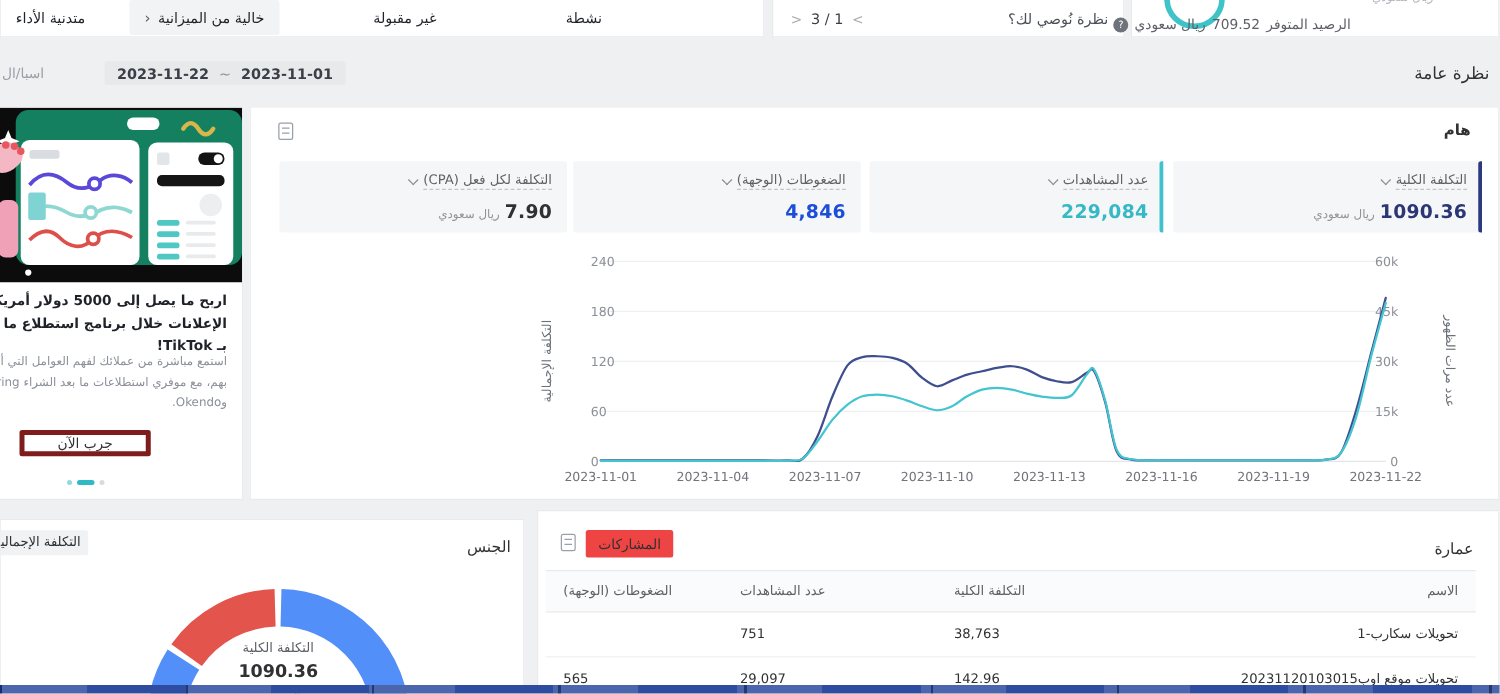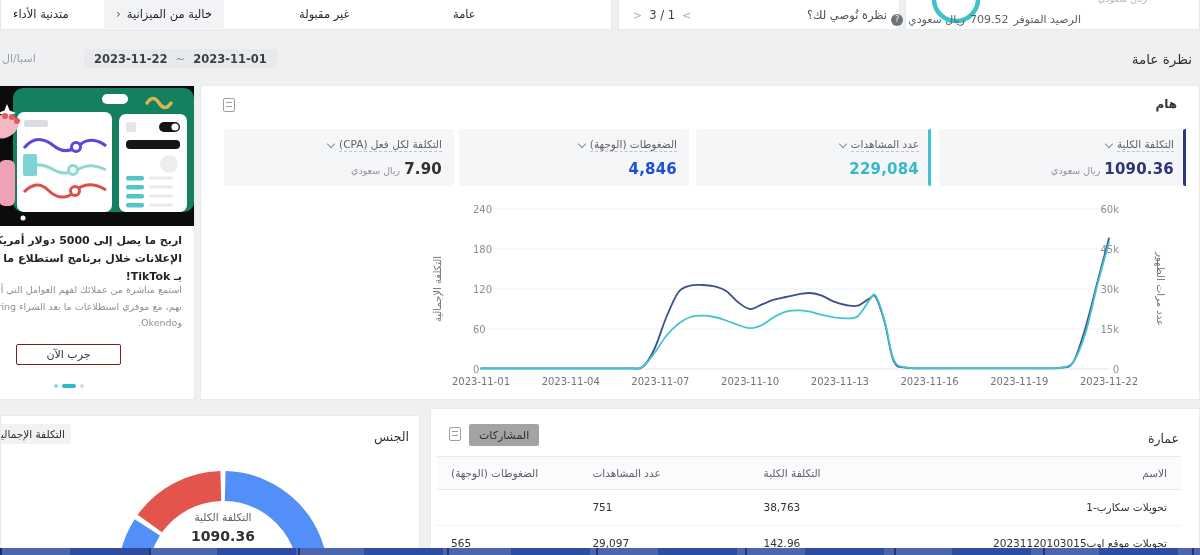--- a/index.html
+++ b/index.html
@@ -22,21 +22,21 @@
   
   .frag{position:absolute;left:2px;top:52px;font-size:11px;color:#9a9ea6;cursor:pointer;}
   .datepill{position:absolute;left:84px;top:49px;height:19px;background:#e8e9eb;border-radius:2px;display:flex;direction:ltr;align-items:center;gap:8px;padding:0 10px;font-size:11.5px;font-weight:600;color:#3a3f47;cursor:pointer;}
   .datepill .tilde{color:#8a8f99;font-weight:400;}
   .ov-title{position:absolute;right:8px;top:51px;font-size:13.5px;color:#303133;font-weight:500;}
   
   #promo{left:-110px;top:85px;width:305px;height:315px;overflow:hidden;}
   #promo .illus{position:absolute;right:0;top:0;width:195px;height:140px;}
   #promo .headline{position:absolute;top:146px;right:12px;left:12px;font-size:11px;font-weight:bold;line-height:1.65;color:#1f2329;text-align:right;}
   #promo .body{position:absolute;top:196px;right:12px;left:12px;font-size:9.5px;line-height:1.75;color:#8a8f99;text-align:right;}
-  #promo .cta{position:absolute;left:125px;top:258px;width:105px;height:21px;border:1px solid #7f1d1d;border-radius:2px;background:#fff;font-size:11px;color:#303133;display:flex;align-items:center;justify-content:center;cursor:pointer;}
+  #promo .cta{position:absolute;left:125px;top:258px;width:105px;height:21px;border:4px solid #7f1d1d;border-radius:2px;background:#fff;font-size:11px;color:#303133;display:flex;align-items:center;justify-content:center;cursor:pointer;}
   #promo .dots{position:absolute;left:130px;top:298px;width:95px;display:flex;justify-content:center;align-items:center;gap:4px;}
   #promo .dots i{display:block;border-radius:3px;cursor:pointer;}
   
   #overview{left:200px;top:85px;width:1000px;height:315px;}
   .doc-icon{position:absolute;width:12px;height:14px;border:1.3px solid #9aa0a8;border-radius:2px;cursor:pointer;}
   .doc-icon::before,.doc-icon::after{content:"";position:absolute;left:2px;right:2px;height:1.3px;background:#9aa0a8;}
   .doc-icon::before{top:3px;} .doc-icon::after{top:7px;}
   #overview .tag{position:absolute;right:22px;top:11px;font-size:12px;font-weight:600;color:#303133;}
   .metric-card{position:absolute;top:43px;height:57px;background:#f5f6f8;border-radius:2px;cursor:pointer;}
   .metric-card .accent{position:absolute;right:0;top:0;bottom:0;width:3px;border-radius:2px 0 0 2px;}
@@ -48,41 +48,41 @@
   .metric-card .unit{font-size:9.5px;color:#909399;}
   #trend{position:absolute;left:230px;top:110px;}
   
   #gender{left:0;top:415px;width:420px;height:141px;overflow:hidden;}
   #gender .title{position:absolute;right:10px;top:13px;font-size:12.5px;color:#303133;}
   #gender .dd{position:absolute;left:-10px;top:8px;width:80px;height:20px;background:#f1f2f4;border-radius:2px;font-size:10.5px;color:#303133;display:flex;align-items:center;padding:0 6px;overflow:hidden;white-space:nowrap;cursor:pointer;}
   #donut-wrap{position:absolute;left:120px;top:55px;width:230px;height:200px;}
   
   #engage{left:430px;top:408px;width:770px;height:147px;overflow:hidden;}
   #engage .title{position:absolute;right:20px;top:22px;font-size:12.5px;color:#303133;}
-  #engage .btn{position:absolute;left:38px;top:15px;height:22px;background:#a3a3a3;border-radius:2px;font-size:11px;color:#303133;display:flex;align-items:center;padding:0 10px;cursor:pointer;}
+  #engage .btn{position:absolute;left:38px;top:15px;height:22px;background:#ef4444;border-radius:2px;font-size:11px;color:#303133;display:flex;align-items:center;padding:0 10px;cursor:pointer;}
   #engage .table{position:absolute;left:6px;right:18px;top:47px;font-size:10.5px;}
   .t-head,.t-row{display:grid;grid-template-columns:34% 24% 23% 19%;}
   .t-head{background:#fafbfc;border-top:1px solid #e9eaec;border-bottom:1px solid #e9eaec;color:#606266;}
   .t-head>div{line-height:32px;padding:0 14px;text-align:left;white-space:nowrap;overflow:hidden;}
   .t-row{border-bottom:1px solid #f0f1f3;color:#303133;}
   .t-row>div{line-height:35px;padding:0 14px;text-align:left;white-space:nowrap;overflow:hidden;}
   .t-head>div:first-child,.t-row>div:first-child{text-align:right;}
   
   #strip{position:absolute;left:0;top:548px;width:1200px;height:7px;background-color:#2e4da0;
          background-image:repeating-linear-gradient(90deg,rgba(8,16,60,.55) 0 2px,transparent 2px 149px),
                           repeating-linear-gradient(90deg,rgba(255,255,255,.14) 2px 70px,transparent 70px 149px);}
 </style>
 </head>
 <body>
 
 <div id="screen">
 
   <div class="tbox" style="left:0;width:612px;">
     <div class="chip" style="left:452px;">
-        <span>عامة</span>
+        <span>نشطة</span>
       </div>
     <div class="chip" style="left:298px;text-align:right;">
         <span>غير مقبولة</span>
       </div>
     <div class="chip boxed" style="left:103px;">
       <span>خالية من الميزانية</span>
       <span class="chev-sm">‹</span>
     </div>
     <div class="chip" style="left:12px;">
         <span>متدنية الأداء</span>

